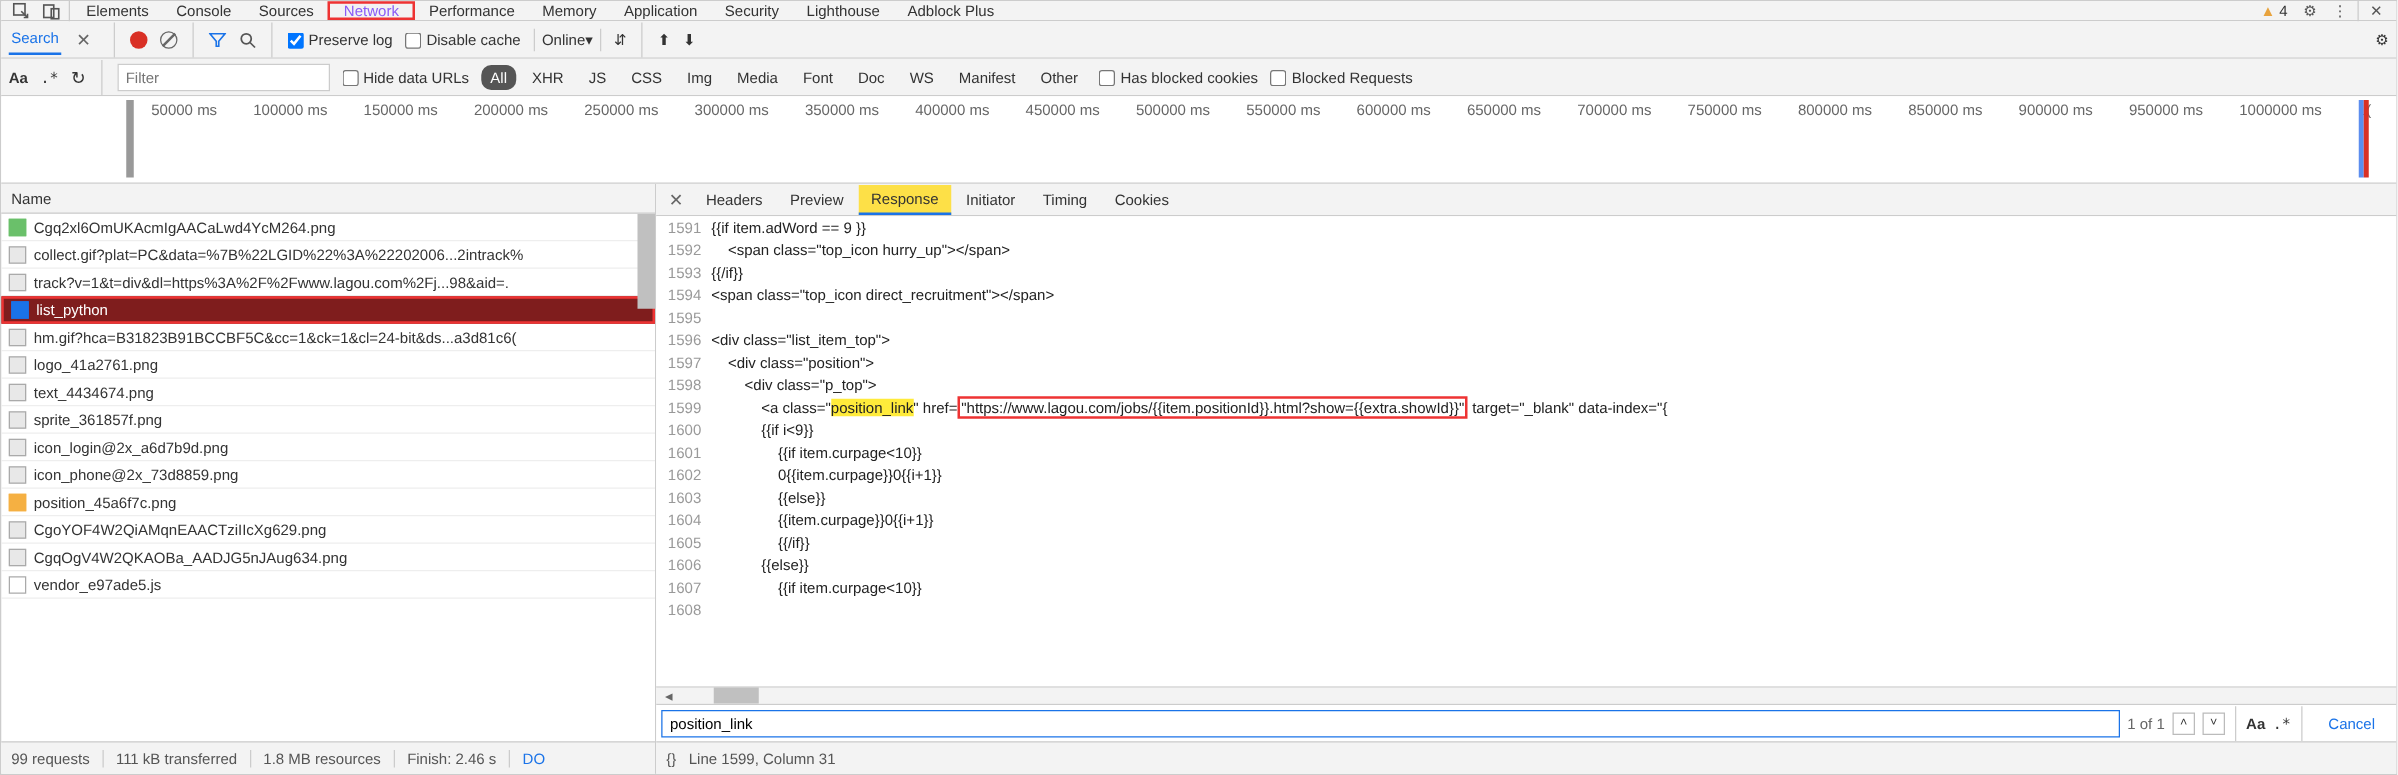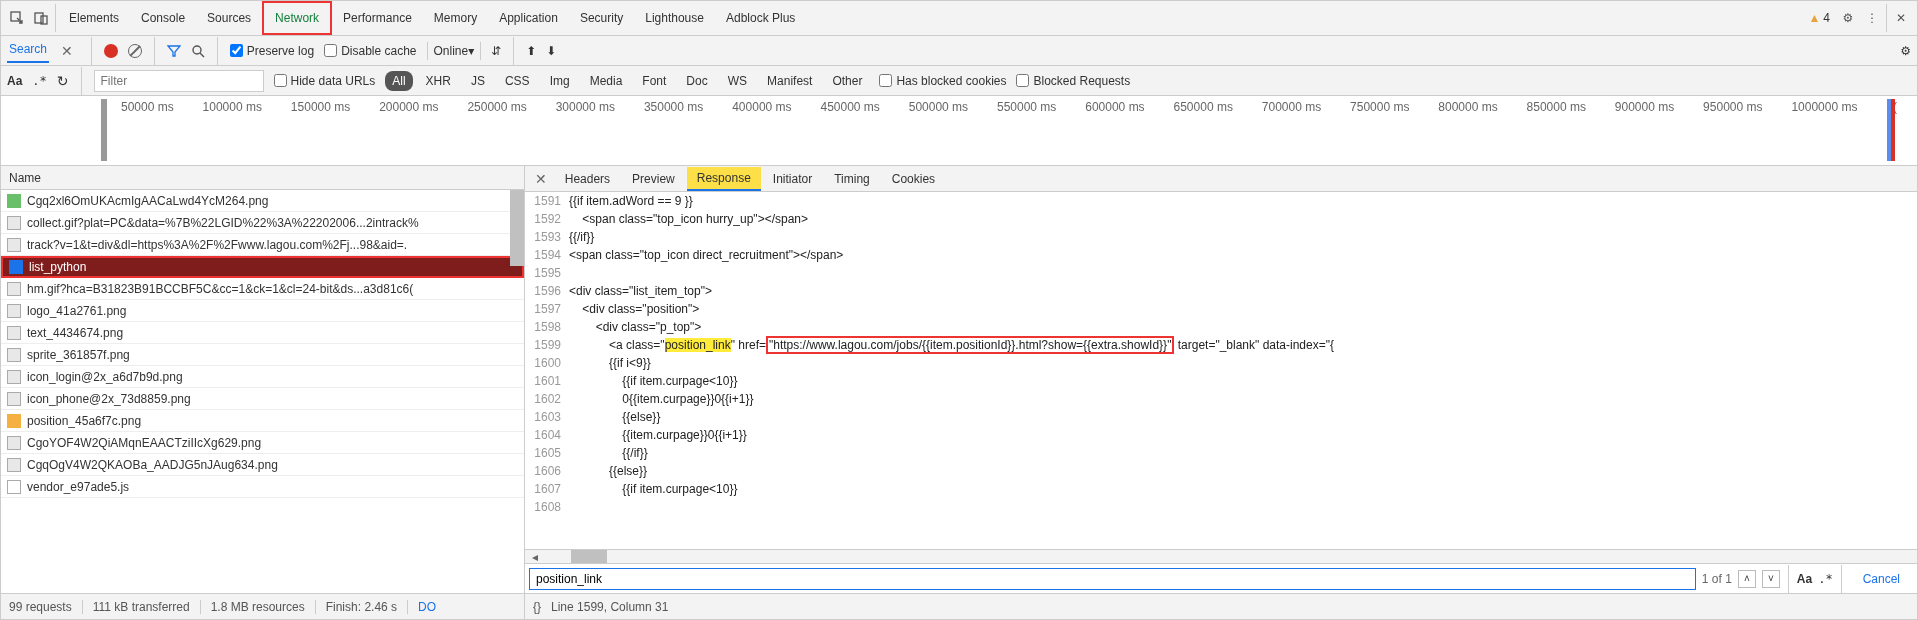--- a/index.html
+++ b/index.html
@@ -1,33 +1,33 @@
 <!DOCTYPE html>
 <html><head>
 <meta charset="utf-8">
 <style>
 *{box-sizing:border-box;margin:0;padding:0;font-family:"Segoe UI",Arial,sans-serif;font-size:12px;}
 body{background:#fff;color:#333;overflow:hidden;}
 .devtools{width:1918px;height:620px;display:flex;flex-direction:column;border:1px solid #ccc;}
-.top-tabs{display:flex;align-items:center;height:35px;border-bottom:1px solid #ccc;background:#f3f3f3;padding:0 4px;}
+.top-tabs{display:flex;align-items:center;height:16px;border-bottom:1px solid #ccc;background:#f3f3f3;padding:0 4px;}
 .top-tabs .icon-btn{width:24px;height:24px;display:flex;align-items:center;justify-content:center;color:#555;}
 .tabs-list{display:flex;height:100%;}
 .tabs-list .tab{padding:0 11px;height:100%;display:flex;align-items:center;color:#333;cursor:pointer;}
-.tabs-list .tab.active{border:2px solid #e33;color:#15803d;}
+.tabs-list .tab.active{border:2px solid #e33;color:#8b5cf6;}
 .top-tabs .spacer{flex:1;}
 .warn-badge{display:flex;align-items:center;gap:3px;color:#333;padding:0 6px;}
 .warn-badge .tri{color:#e8a33d;}
 .toolbar2{display:flex;align-items:center;height:30px;border-bottom:1px solid #ccc;background:#f3f3f3;padding:0 6px;gap:10px;}
 .search-box{display:flex;align-items:center;gap:6px;}
 .search-box .label{color:#1a73e8;border-bottom:2px solid #1a73e8;padding:4px 2px 5px;}
 .rec-dot{width:14px;height:14px;border-radius:50%;background:#d93025;}
 .clear-icon{width:14px;height:14px;border:1.5px solid #666;border-radius:50%;position:relative;}
 .clear-icon::after{content:"";position:absolute;width:14px;height:1.5px;background:#666;top:5px;left:-1px;transform:rotate(-45deg);}
 .funnel{color:#1a73e8;}
-.chk{display:flex;align-items:flex-start;gap:4px;}
+.chk{display:flex;align-items:flex-end;gap:4px;}
 .chk input{width:13px;height:13px;}
 .sel{display:flex;align-items:center;gap:0;padding:2px 6px;border-left:1px solid #ccc;border-right:1px solid #ccc;}
 .toolbar3{display:flex;align-items:center;height:30px;border-bottom:1px solid #ccc;background:#f3f3f3;padding:0 6px;gap:10px;}
 .aa{font-weight:bold;}
 .regex{font-family:monospace;}
 .refresh{font-size:14px;}
 .filter-input{flex:0 0 170px;border:1px solid #ccc;padding:3px 6px;height:22px;background:#fff;}
 .type-filters{display:flex;align-items:flex-end;gap:6px;}
 .type-pill{padding:3px 7px;border-radius:8px;cursor:pointer;color:#333;}
 .type-pill.active{background:#555;color:#fff;}

